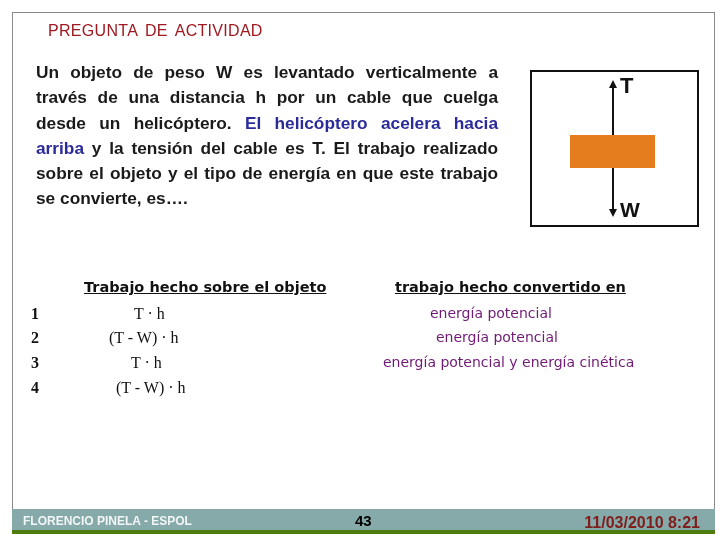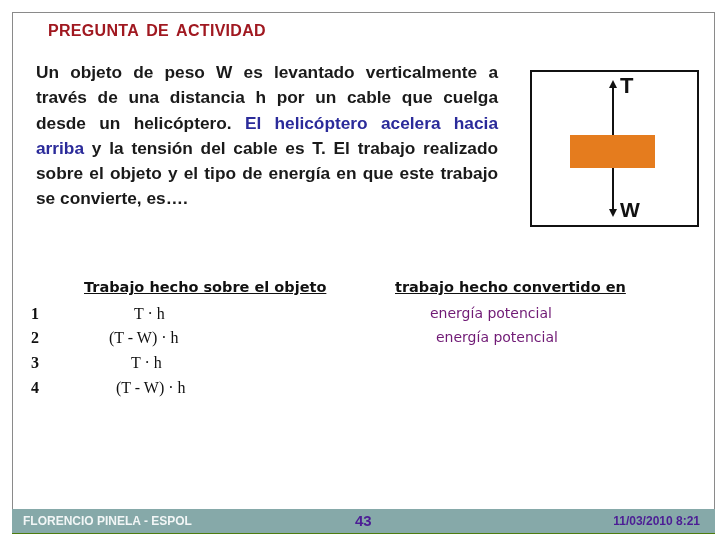--- a/index.html
+++ b/index.html
@@ -23,21 +23,21 @@
       border-left: 1px solid #8a8a8a;
       border-top: 1px solid #8a8a8a;
       border-right: 1px solid #8a8a8a;
       box-sizing: border-box;
     }
     .slide-title {
       position: absolute;
       left: 48px;
       top: 22px;
       font-family: "Liberation Sans", sans-serif;
-      font-weight: bold;
+      font-weight: normal;
       font-size: 16px;
       color: #a01820;
       letter-spacing: 0.3px;
       word-spacing: 3px;
       white-space: nowrap;
     }
     .question {
       position: absolute;
       left: 36px;
       top: 60px;
@@ -174,51 +174,51 @@
       white-space: nowrap;
     }
     
     .footer {
       position: absolute;
       left: 12px;
       top: 509px;
       width: 703px;
       height: 25px;
       background: #86a9a9;
-      border-bottom: 1px solid #4d7c0f;
+      border-bottom: 4px solid #4d7c0f;
       box-sizing: border-box;
     }
     .footer .author {
       position: absolute;
       left: 11px;
       top: 5px;
       font-family: "Liberation Sans", sans-serif;
       font-weight: bold;
       font-size: 12px;
       color: #f2f6f6;
       white-space: nowrap;
     }
     .footer .page {
       position: absolute;
       left: 343px;
       top: 3px;
       font-family: "Liberation Sans", sans-serif;
       font-weight: bold;
       font-size: 15px;
-      color: #4c1d95;
+      color: #000000;
       text-align: center;
     }
     .footer .date {
       position: absolute;
       right: 15px;
       top: 5px;
       font-family: "Liberation Sans", sans-serif;
       font-weight: bold;
-      font-size: 12px;
-      color: #4c1d95;
+      font-size: 16px;
+      color: #7f1d1d;
       white-space: nowrap;
     }
   </style>
 </head>
 <body>
 
 <div class="frame"></div>
 
 <div class="slide-title">PREGUNTA  DE  ACTIVIDAD</div>
 
@@ -243,20 +243,21 @@
   <span class="conv" style="left:430px;">energía potencial</span>
 </div>
 <div class="row" style="top:329px;">
   <span class="num">2</span>
   <span class="work" style="left:109px;">(T - W) · h</span>
   <span class="conv" style="left:436px;">energía potencial</span>
 </div>
 <div class="row" style="top:354px;">
   <span class="num">3</span>
   <span class="work" style="left:131px;">T · h</span>
+  <span class="conv" style="left:383px;">energía potencial y energía cinética</span>
 </div>
 <div class="row" style="top:379px;">
   <span class="num">4</span>
   <span class="work" style="left:116px;">(T - W) · h</span>
 </div>
 
 <div class="footer">
   <span class="author">FLORENCIO PINELA - ESPOL</span>
   <span class="page">43</span>
   <span class="date">11/03/2010 8:21</span>

